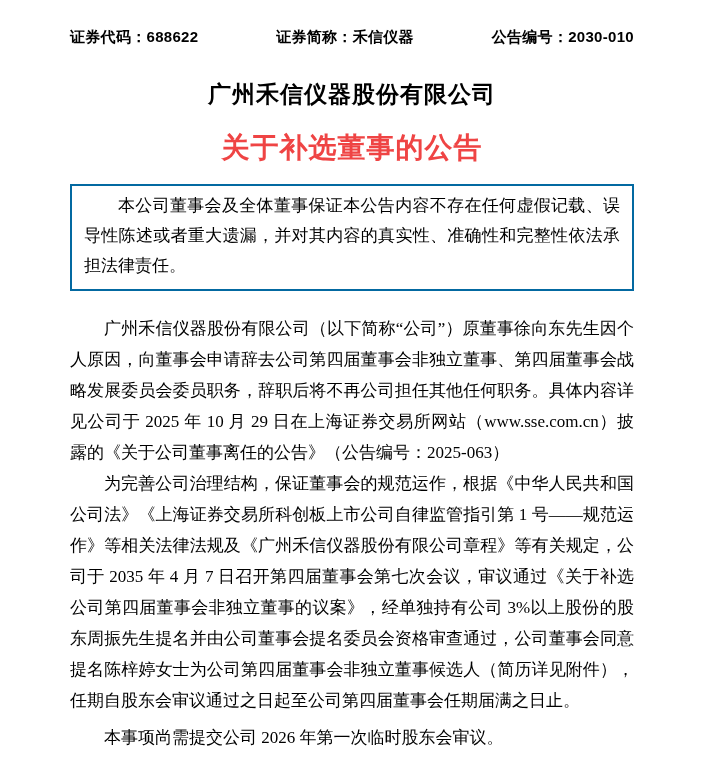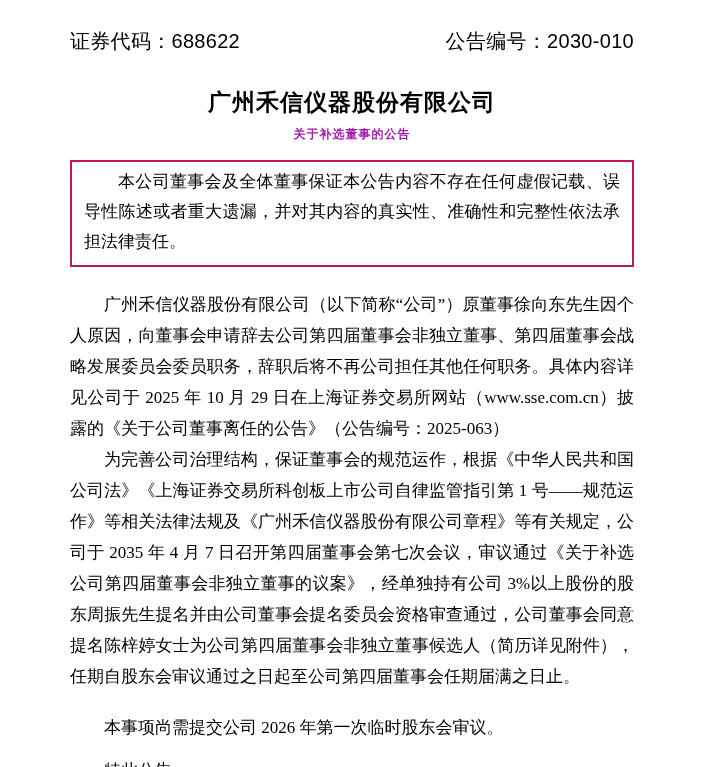--- a/index.html
+++ b/index.html
@@ -16,76 +16,77 @@
     height: 767px;
     background: #ffffff;
     padding: 28px 69px 0 70px;
     overflow: hidden;
   }
   .doc-header {
     display: flex;
     justify-content: space-between;
     align-items: baseline;
     font-family: "Liberation Sans", "DejaVu Sans", sans-serif;
-    font-weight: normal;
-    font-size: 20px;
+    font-weight: bold;
+    font-size: 15px;
     letter-spacing: 0.3px;
     white-space: nowrap;
     text-align: right;
   }
   .title {
     text-align: center;
     font-family: "Liberation Sans", "DejaVu Sans", sans-serif;
     font-weight: bold;
     margin: 0;
   }
   .title-company {
     color: #000000;
     font-size: 23px;
     margin-top: 32px;
     letter-spacing: 1px;
   }
   .title-subject {
-    color: #a21caf;
-    font-size: 12px;
-    margin-top: 8px;
+    color: #ef4444;
+    font-size: 28px;
+    margin-top: 19px;
     letter-spacing: 1px;
   }
   .disclaimer-box {
-    border: 2px solid #be185d;
+    border: 2px solid #0369a1;
     margin-top: 17px;
     padding: 5px 12px 8px 12px;
     font-size: 17px;
     line-height: 30px;
     text-align: justify;
   }
   .disclaimer-box p {
     margin: 0;
     text-indent: 2em;
   }
   .body-text {
     margin-top: 22px;
     font-size: 17px;
     line-height: 31px;
     text-align: justify;
   }
   .body-text p {
     margin: 0;
     text-indent: 2em;
   }
-  .body-text p.gap-top { margin-top: 20px; }
+  .body-text p.gap-top { margin-top: 6px; }
   .body-text p.gap-top-lg { margin-top: 12px; }
 </style>
 </head>
 <body>
 
 <div class="page">
 
   <div class="doc-header">
     <span>证券代码：688622</span>
+    <span>证券简称：禾信仪器</span>
     <span>公告编号：2030-010</span>
   </div>
 
   <h1 class="title title-company">广州禾信仪器股份有限公司</h1>
 
   <h2 class="title title-subject">关于补选董事的公告</h2>
 
   <div class="disclaimer-box">
     <p>本公司董事会及全体董事保证本公告内容不存在任何虚假记载、误导性陈述或者重大遗漏，并对其内容的真实性、准确性和完整性依法承担法律责任。</p>
   </div>

